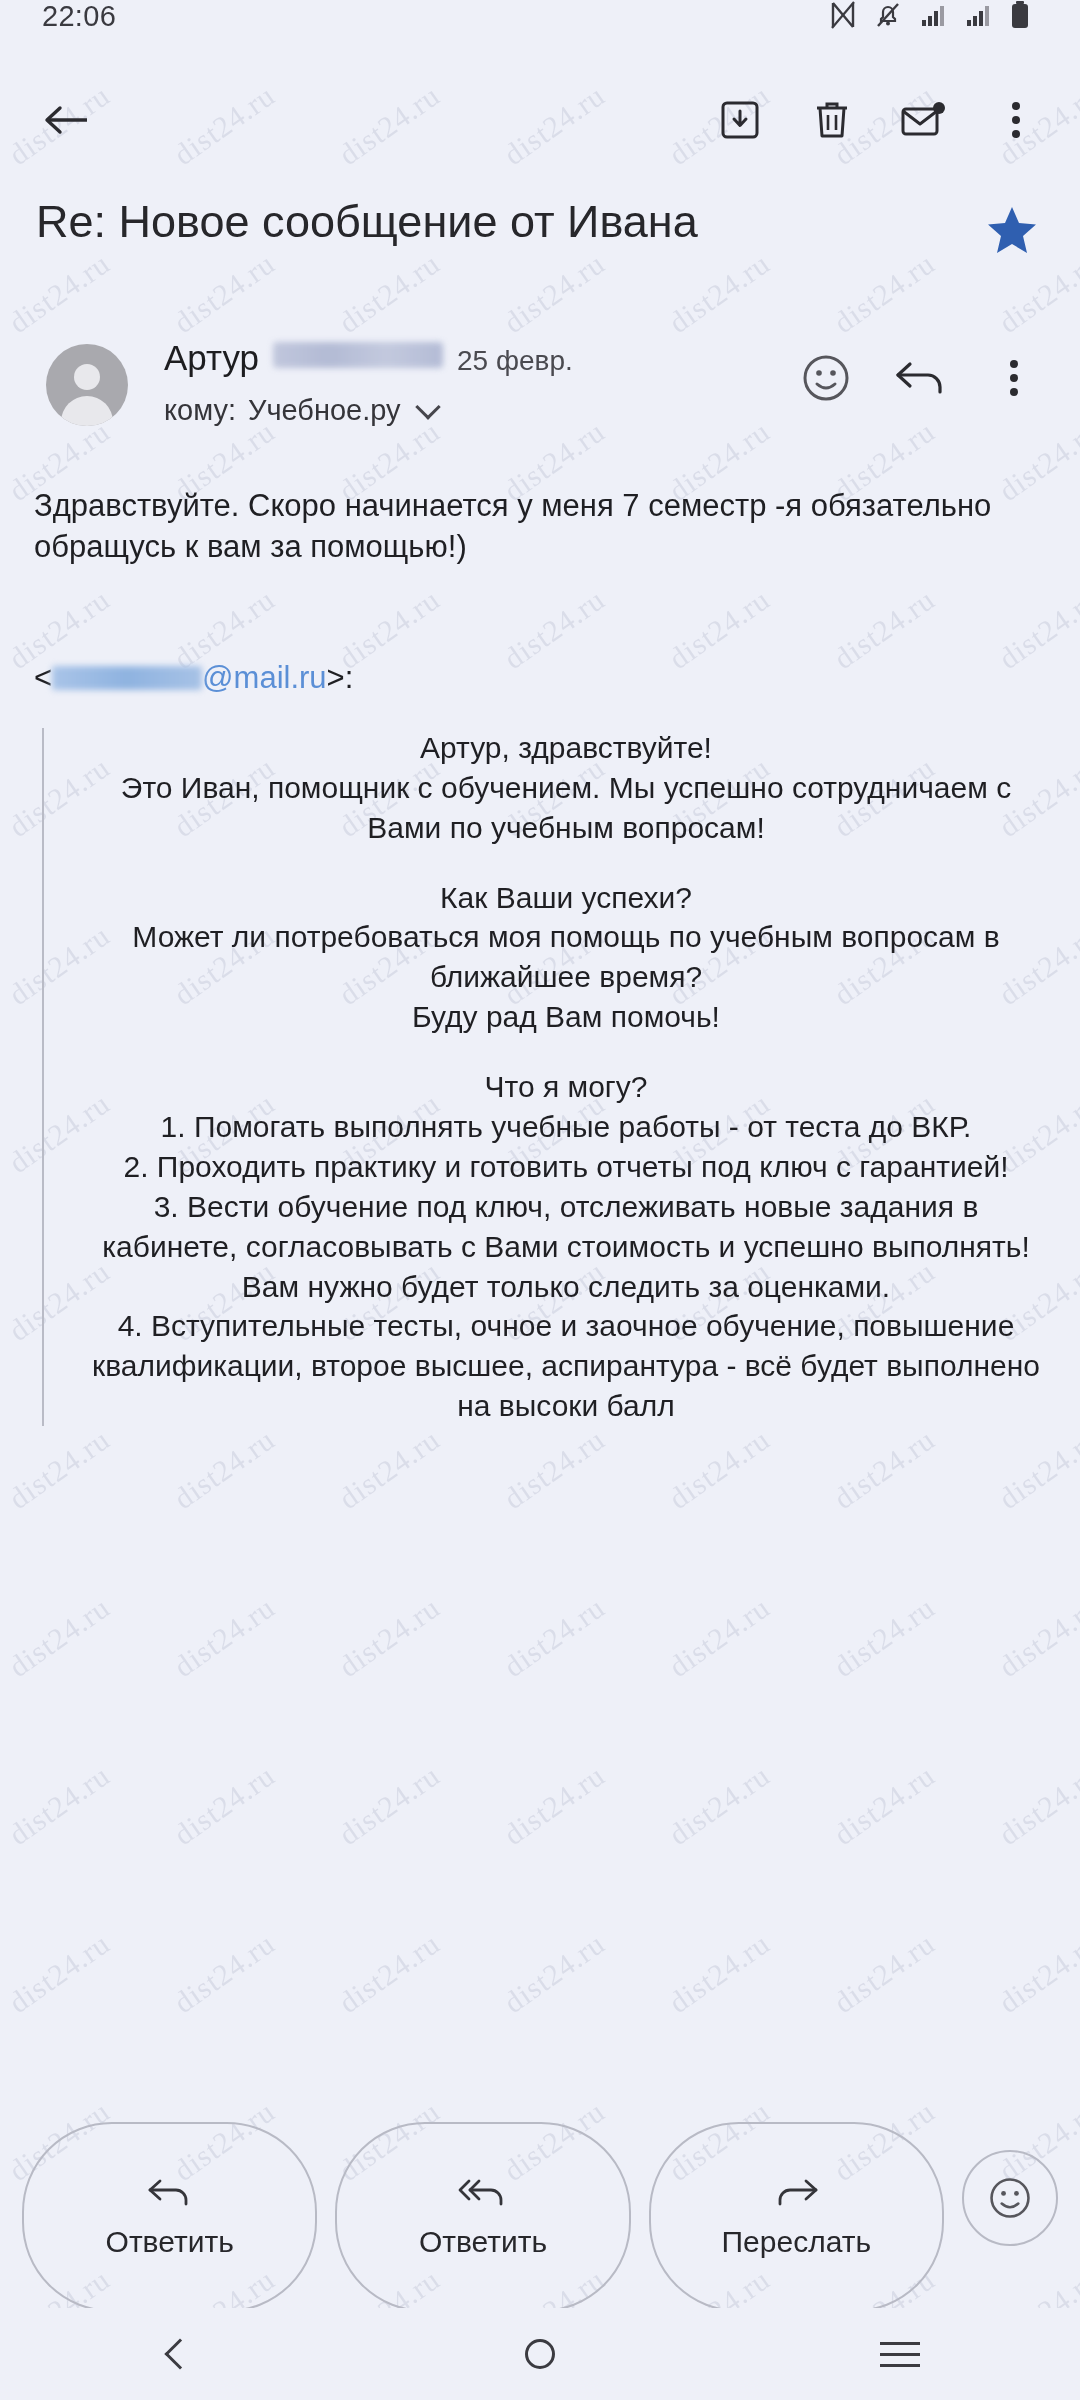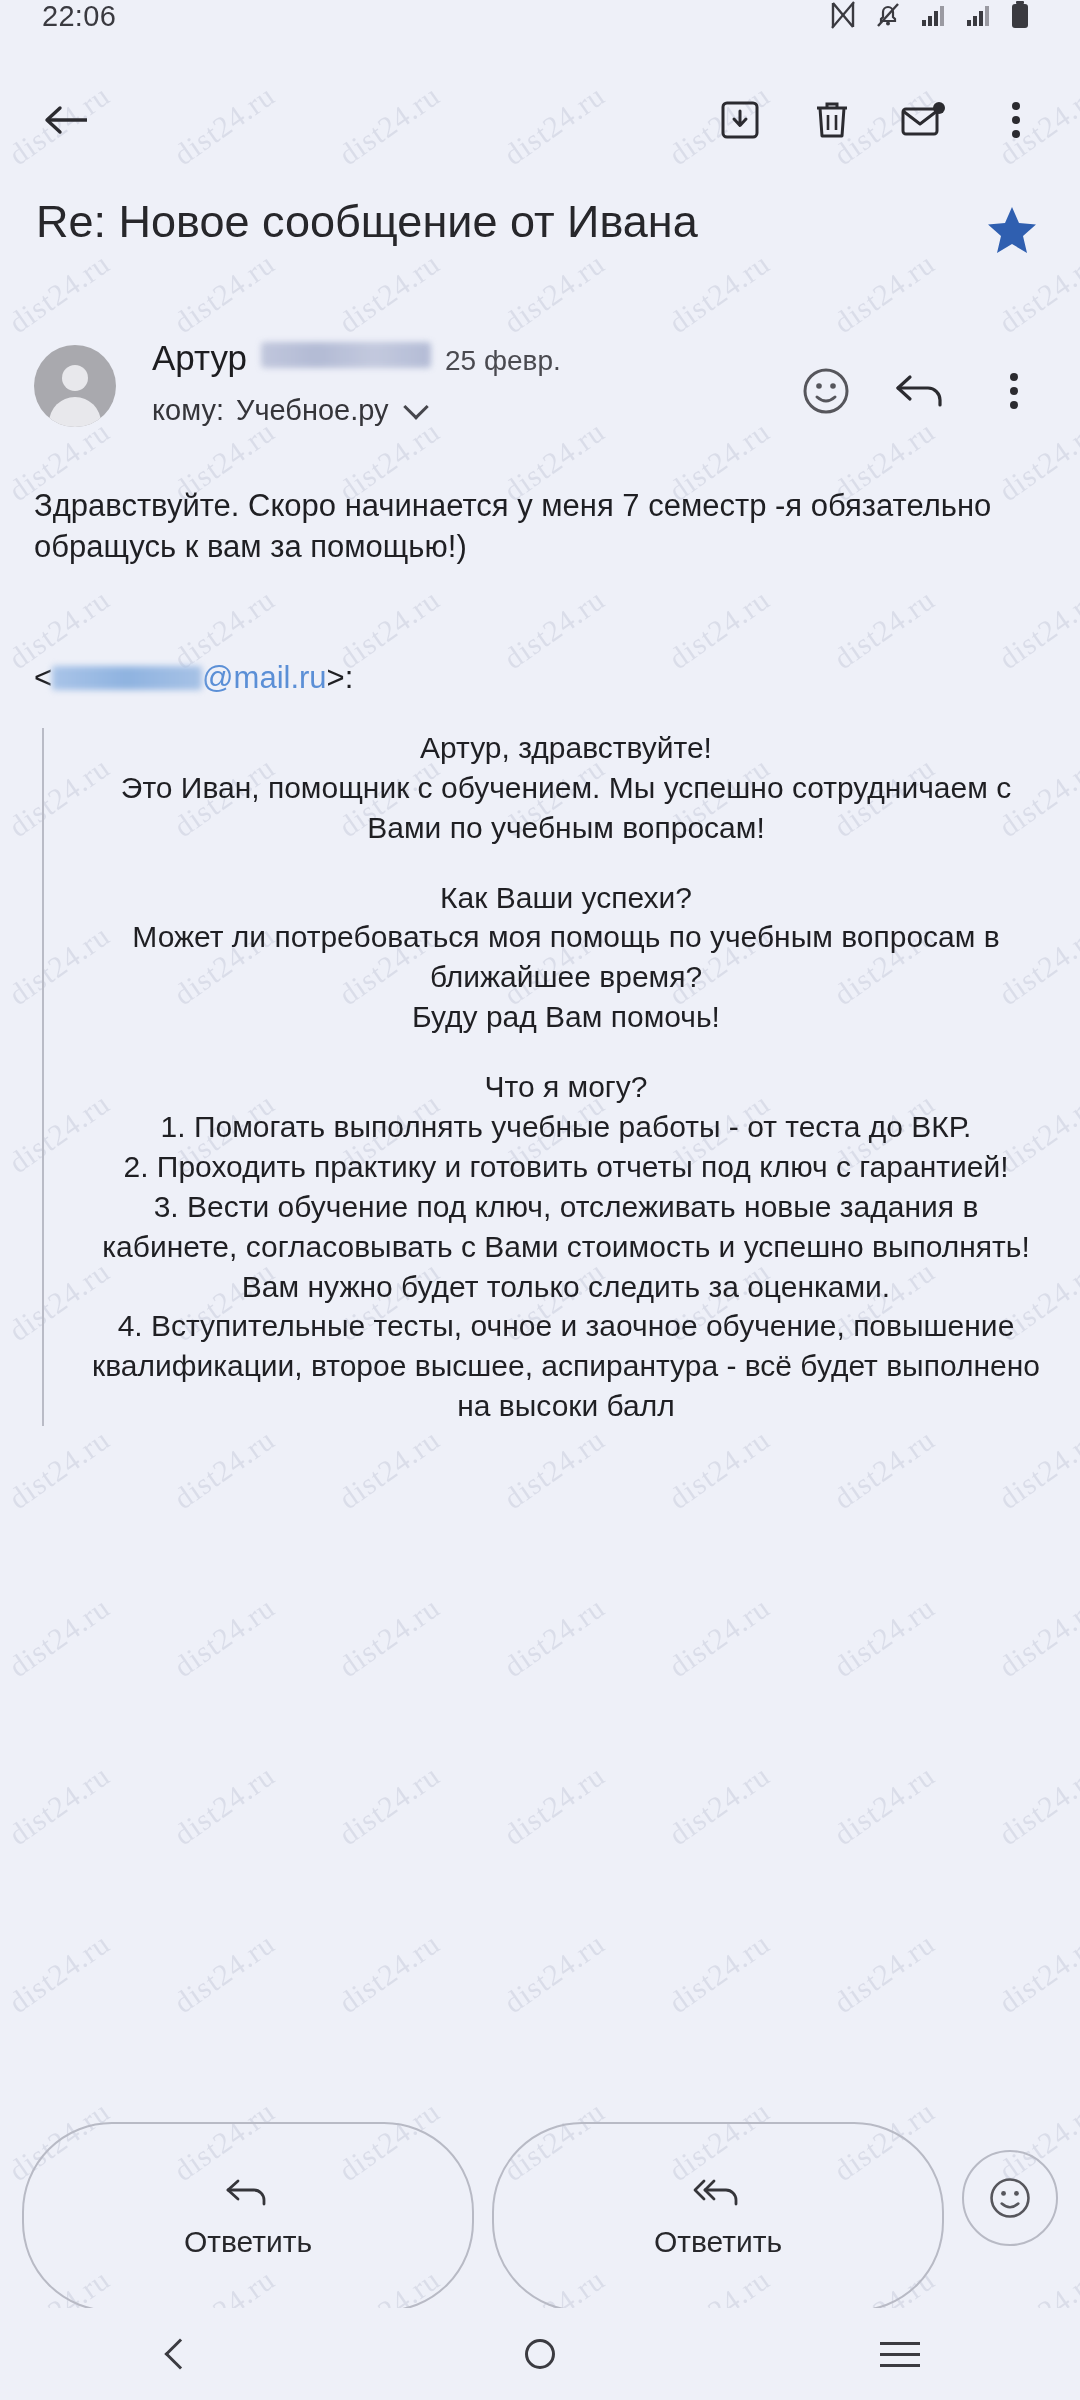--- a/index.html
+++ b/index.html
@@ -110,24 +110,24 @@
     background: #dfe1ea;
     color: #3c3c42;
     font-size: 24px;
     padding: 8px 18px 9px 18px;
     border-radius: 8px;
   }
 
   
   .sender {
     position: absolute;
-    top: 330px; left: 0; right: 0;
+    top: 330px; left: 12px; right: 0;
     padding: 0 30px 0 34px;
     display: flex;
-    align-items: flex-end;
+    align-items: flex-start;
     z-index: 10;
   }
   .avatar {
     width: 82px; height: 82px;
     border-radius: 50%;
     background: #a9a9ae;
     position: relative;
     flex: 0 0 auto;
     margin-top: 14px;
     overflow: hidden;
@@ -583,20 +583,27 @@
     <span class="rlabel">Ответить</span>
   </div>
   <div class="reply-btn">
     <svg width="52" height="34" viewBox="0 0 52 34">
       <path d="M12 6 L3 15 L12 24" fill="none" stroke="#35353a" stroke-width="2.8" stroke-linecap="round" stroke-linejoin="round"></path>
       <path d="M22 6 L13 15 L22 24" fill="none" stroke="#35353a" stroke-width="2.8" stroke-linecap="round" stroke-linejoin="round"></path>
       <path d="M13 15 H34 a10 10 0 0 1 10 10 v4" fill="none" stroke="#35353a" stroke-width="2.8" stroke-linecap="round"></path>
     </svg>
     <span class="rlabel">Ответить</span>
   </div>
+  <div class="reply-btn">
+    <svg width="48" height="34" viewBox="0 0 48 34">
+      <path d="M34 6 L44 15 L34 24" fill="none" stroke="#35353a" stroke-width="2.8" stroke-linecap="round" stroke-linejoin="round"></path>
+      <path d="M44 15 H18 a10 10 0 0 0-10 10 v4" fill="none" stroke="#35353a" stroke-width="2.8" stroke-linecap="round"></path>
+    </svg>
+    <span class="rlabel">Переслать</span>
+  </div>
   <div class="emoji-btn">
     <svg width="48" height="48" viewBox="0 0 52 52">
       <circle cx="26" cy="26" r="20" fill="none" stroke="#56565c" stroke-width="2.8"></circle>
       <circle cx="19" cy="21" r="2.6" fill="#56565c"></circle>
       <circle cx="33" cy="21" r="2.6" fill="#56565c"></circle>
       <path d="M17 32 q9 8 18 0" fill="none" stroke="#56565c" stroke-width="2.8" stroke-linecap="round"></path>
     </svg>
   </div>
 </div>
 

